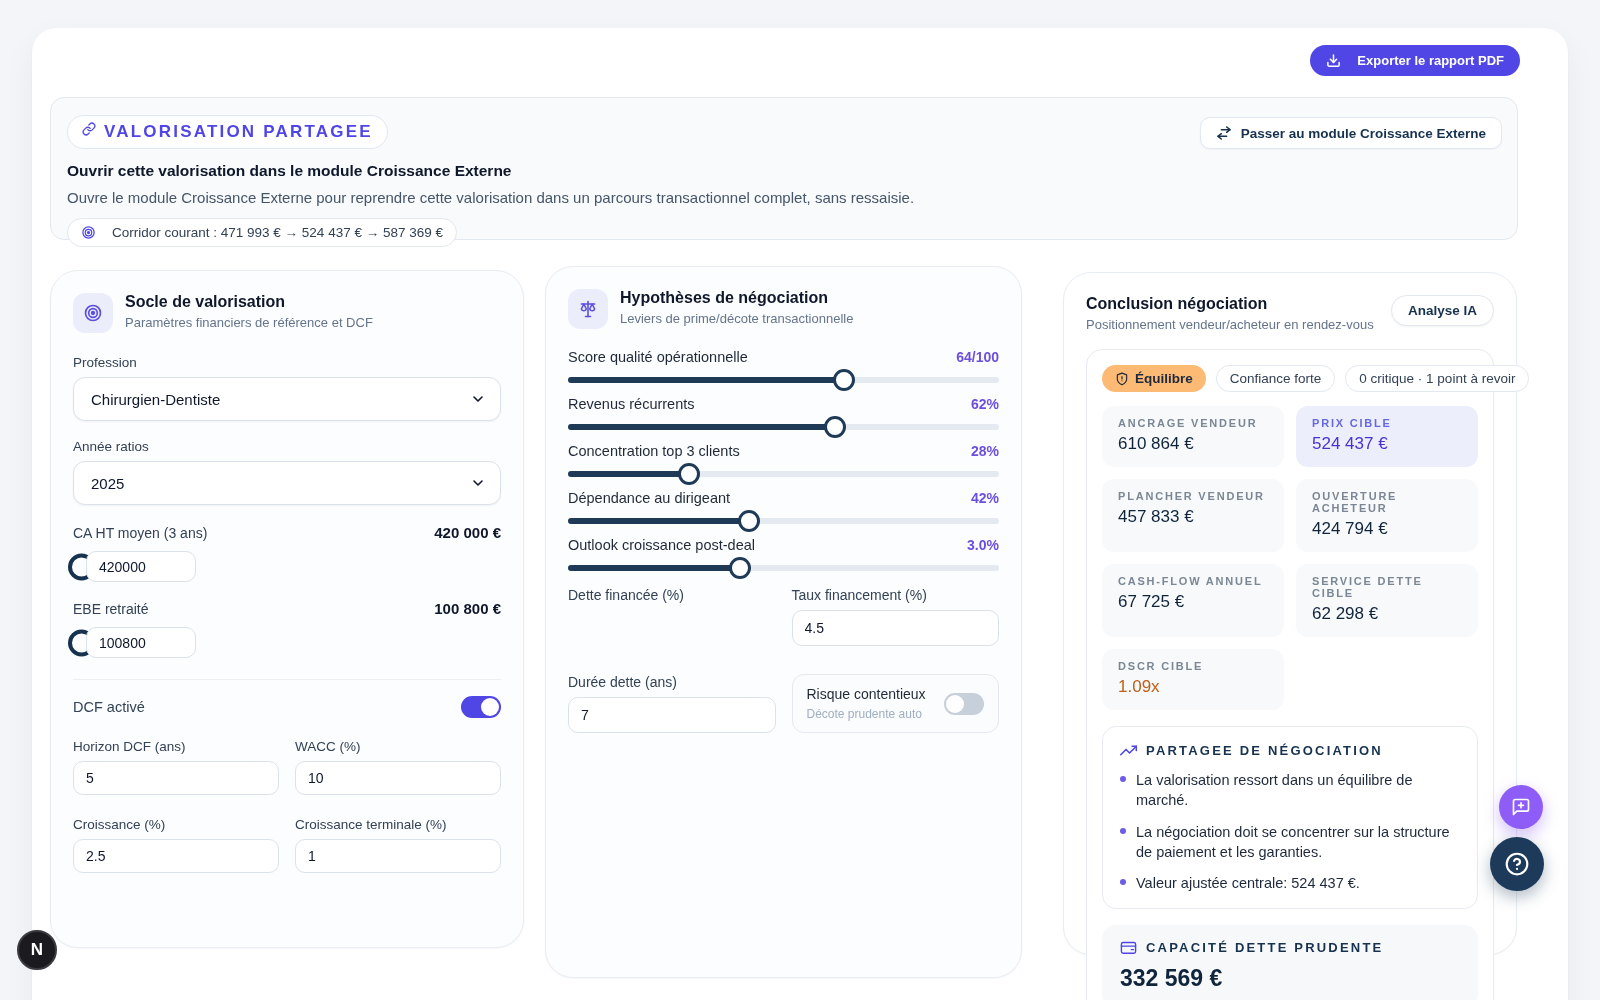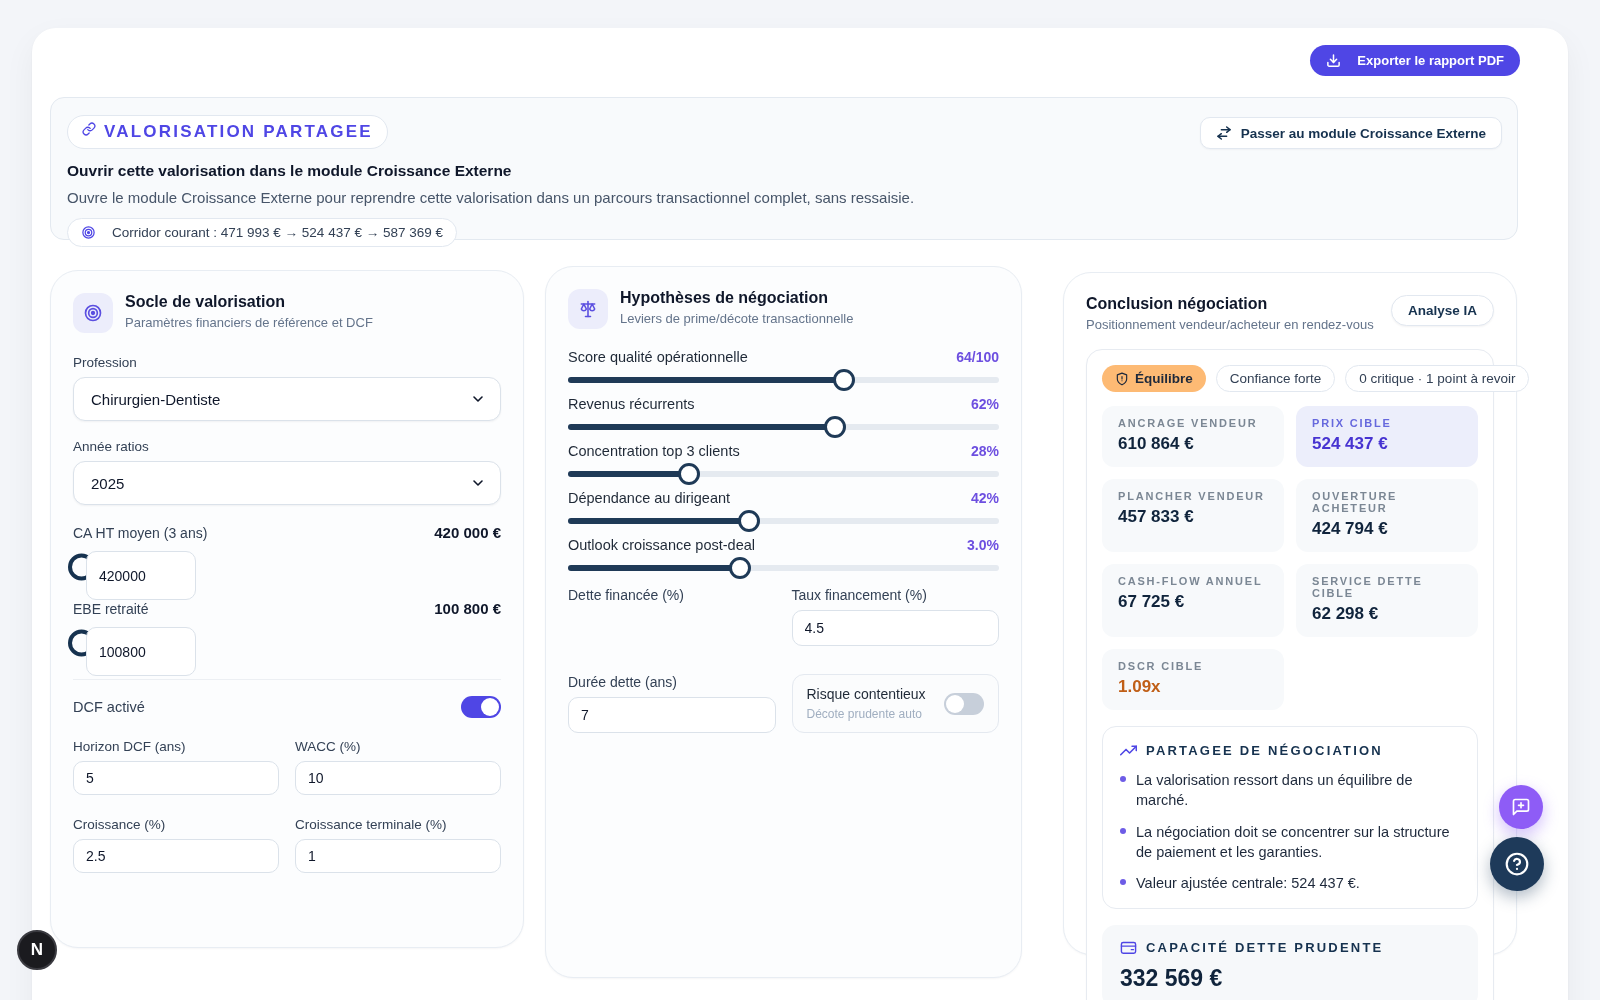--- a/index.html
+++ b/index.html
@@ -44,21 +44,21 @@
     box-shadow:0 1px 2px rgba(15,23,42,.05); cursor:pointer; }
   .text-input { width:100%; height:34px; background:#fff; border:1px solid #dbe2ea; border-radius:10px;
     padding:0 12px; font-size:14px; color:#0f172a; font-family:inherit; }
 
   .row-between { display:flex; align-items:center; justify-content:space-between; }
   .money-label { font-size:14px; color:#334155; }
   .money-value { font-size:15px; font-weight:700; color:#0f172a; white-space:nowrap; }
   .ring-input { position:relative; margin-top:10px; height:32px; }
   .ring { position:absolute; left:-5px; top:50%; transform:translateY(-50%); width:27px; height:27px;
     border:4.5px solid #16324f; border-radius:50%; }
-  .ring-input input { position:absolute; left:13px; top:0; width:110px; height:49px; background:#fff;
+  .ring-input input { position:absolute; left:13px; top:0; width:110px; height:31px; background:#fff;
     border:1px solid #dbe2ea; border-radius:10px; padding:0 12px; font-size:14px; color:#0f172a; font-family:inherit; }
 
   .divider { border-top:1px solid #eceff3; margin:20px 0 16px; }
 
   .toggle { width:40px; height:22px; border-radius:999px; position:relative; cursor:pointer; flex:0 0 40px; }
   .toggle.on { background:#4f46e5; }
   .toggle.off { background:#c7cfda; }
   .toggle .knob { position:absolute; top:2px; width:18px; height:18px; border-radius:50%; background:#fff; }
   .toggle.on .knob { right:2px; } .toggle.off .knob { left:2px; }
 
@@ -87,21 +87,21 @@
   .inner-card { margin-top:17px; background:#fff; border:1px solid #e7ebf1; border-radius:16px; padding:15px;
     box-shadow:0 1px 2px rgba(15,23,42,.03); }
   .badges { display:flex; gap:10px; flex-wrap:nowrap; }
   .badge { display:inline-flex; align-items:center; gap:6px; border-radius:999px; padding:5px 13px;
     font-size:13.5px; white-space:nowrap; }
   .badge.solid { background:#fdba74; color:#1e293b; font-weight:700; }
   .badge.line { background:#fff; border:1px solid #e2e8f0; color:#334155; }
   .metrics { display:grid; grid-template-columns:1fr 1fr; gap:12px; margin-top:14px; }
   .tile { background:#f7f9fb; border-radius:12px; padding:11px 16px 13px; }
   .tile .m-label { font-size:11px; font-weight:600; letter-spacing:1.8px; color:#7b8794; }
-  .tile .m-value { font-size:17px; font-weight:700; color:#10243c; margin-top:5px; white-space:nowrap; }
+  .tile .m-value { font-size:17px; font-weight:400; color:#10243c; margin-top:5px; white-space:nowrap; }
   .tile.accent { background:#eceefb; }
   .tile.accent .m-label { color:#6668dd; }
   .tile.accent .m-value { color:#4733d1; }
   .tile .m-value.orange { color:#c05f17; }
 
   .args-card { margin-top:16px; border:1px solid #e7ebf1; border-radius:14px; padding:15px 17px; background:#fff; }
   .args-head { display:flex; align-items:center; gap:9px; }
   .args-title { font-size:13px; font-weight:700; letter-spacing:2.2px; color:#16324f; }
   .arg-item { display:flex; gap:10px; margin-top:11px; font-size:14.5px; color:#1e293b; line-height:1.4; }
   .dot { flex:0 0 6px; width:6px; height:6px; border-radius:50%; background:#6d5ce6; margin-top:6px; }

